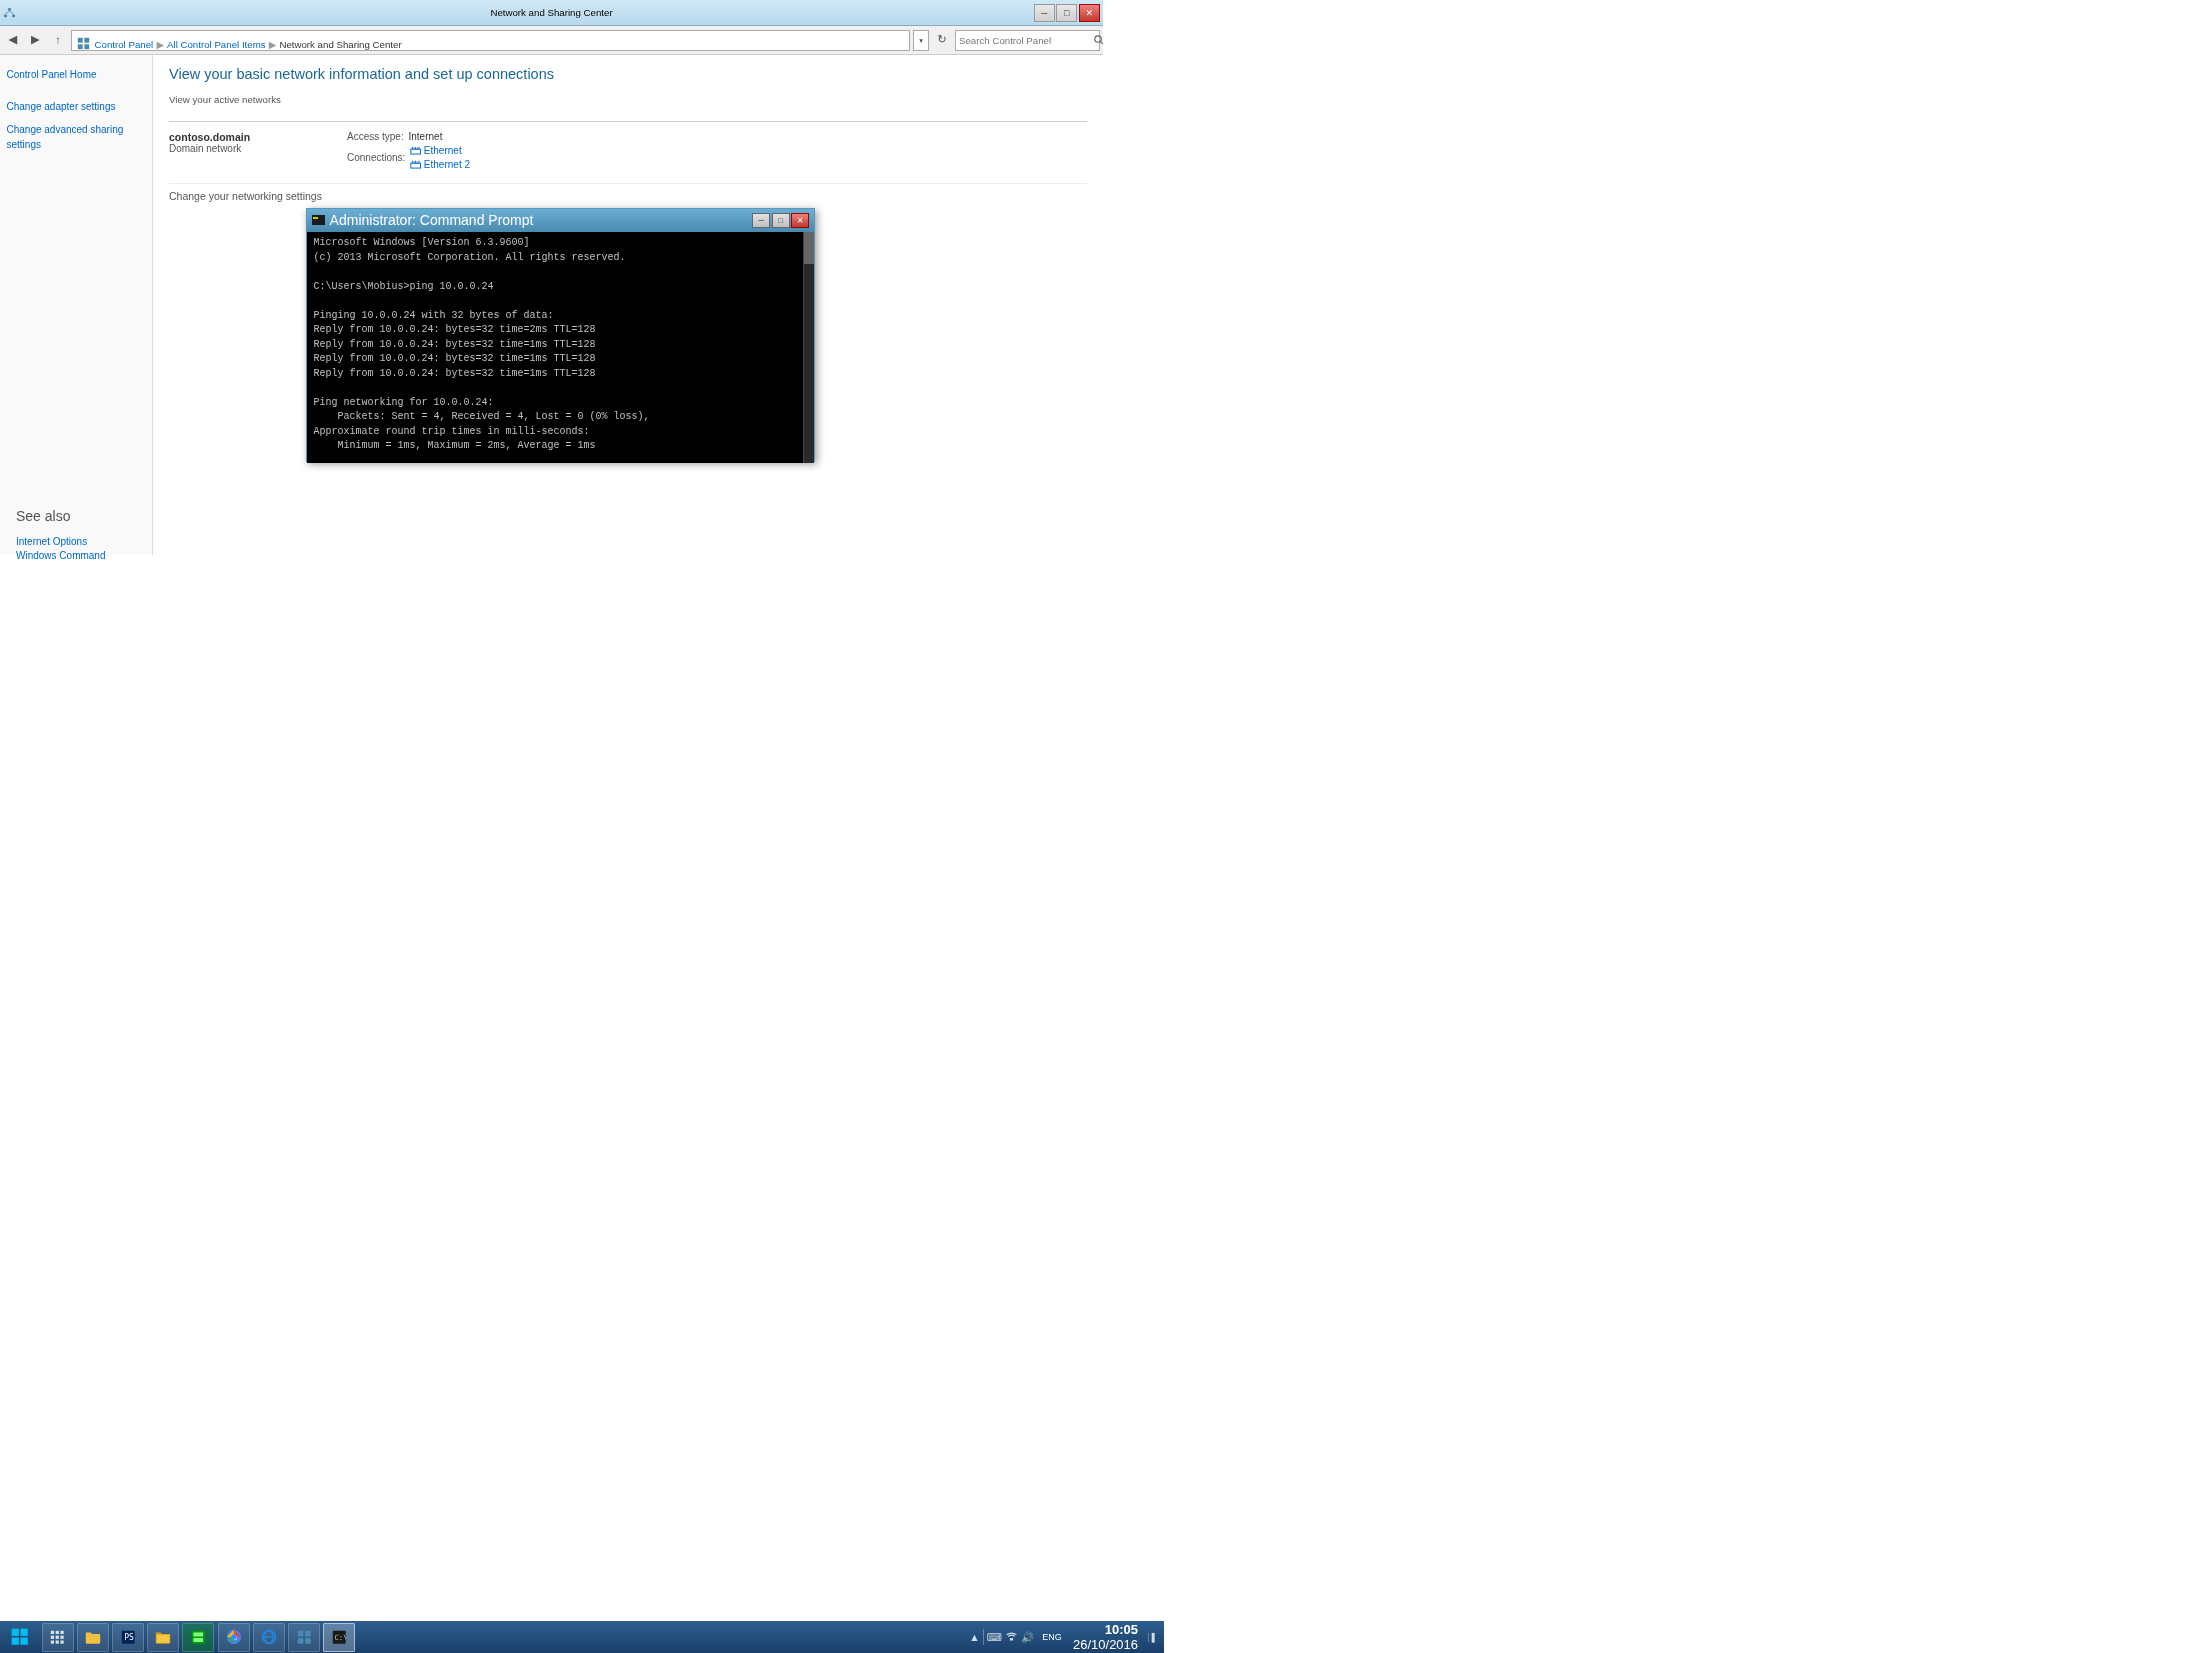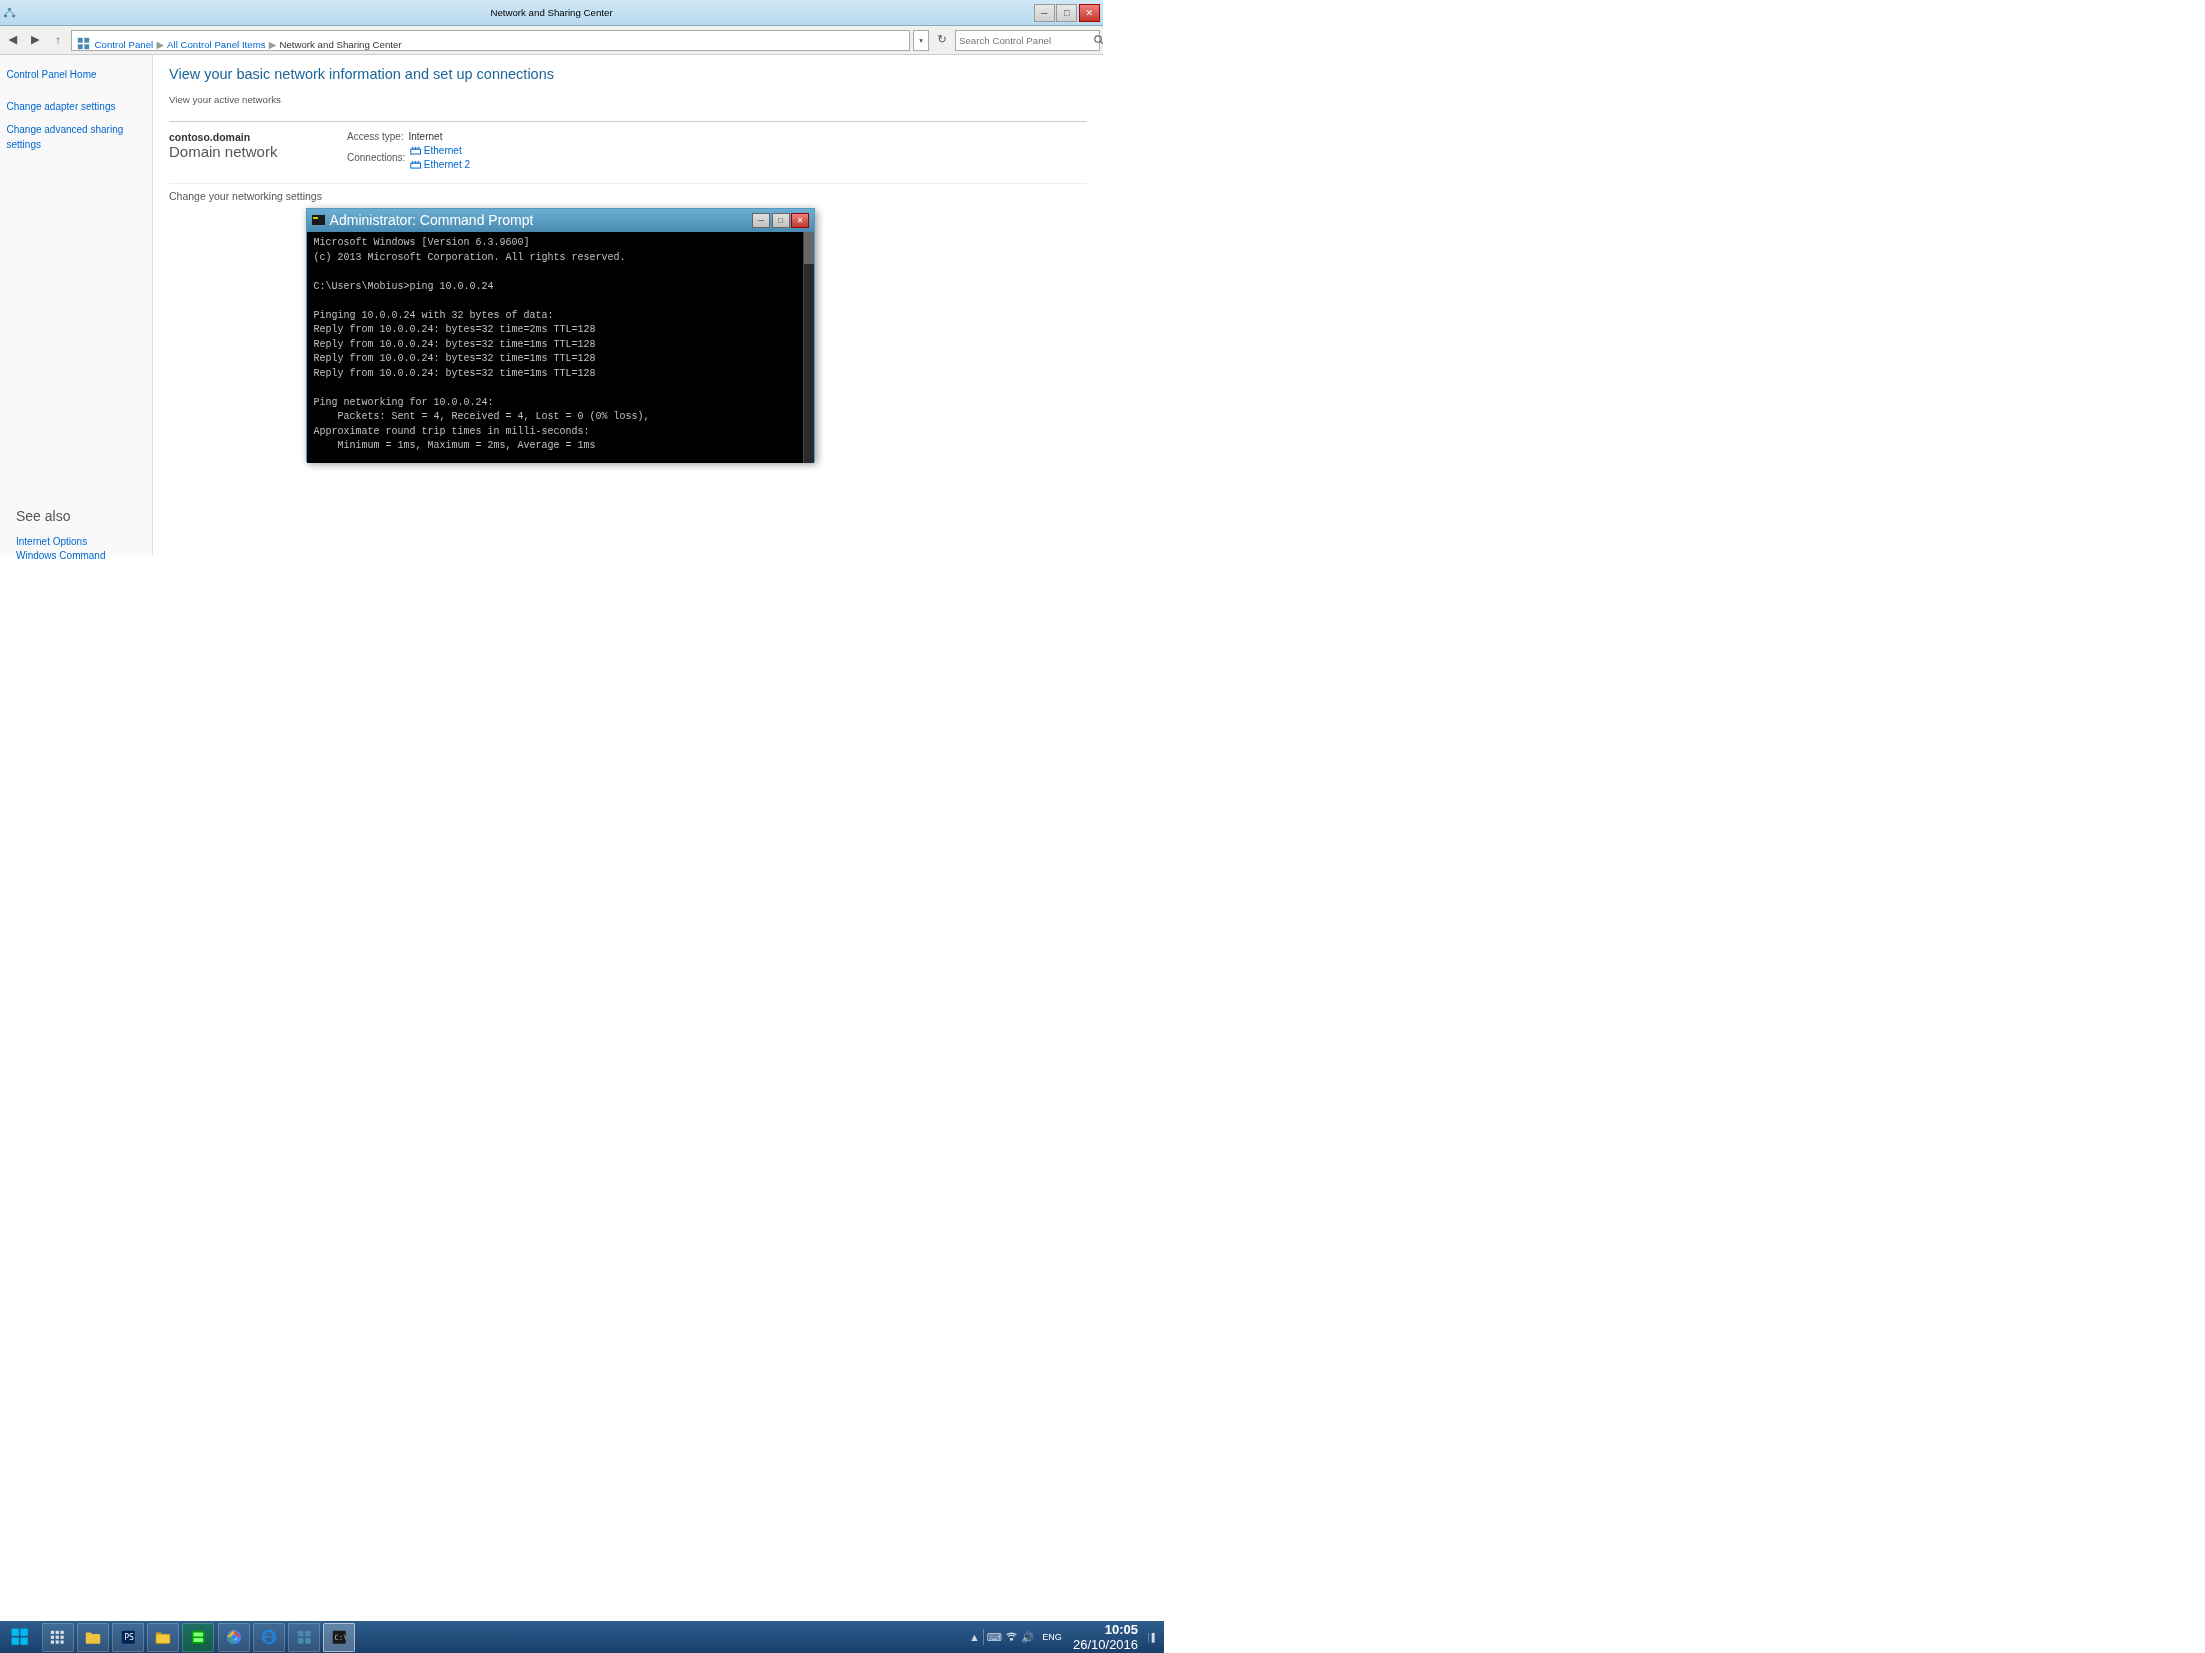--- a/index.html
+++ b/index.html
@@ -199,21 +199,21 @@
     }
     .network-name-col {
       width: 178px;
     }
     .network-name {
       font-weight: bold;
       font-size: 10.5px;
       color: #333;
     }
     .network-type {
-      font-size: 15px;
+      font-size: 10px;
       color: #555;
     }
     .network-info-col {
       display: flex;
       flex-direction: column;
       gap: 3.2px;
     }
     .network-info-row {
       display: flex;
       align-items: center;

